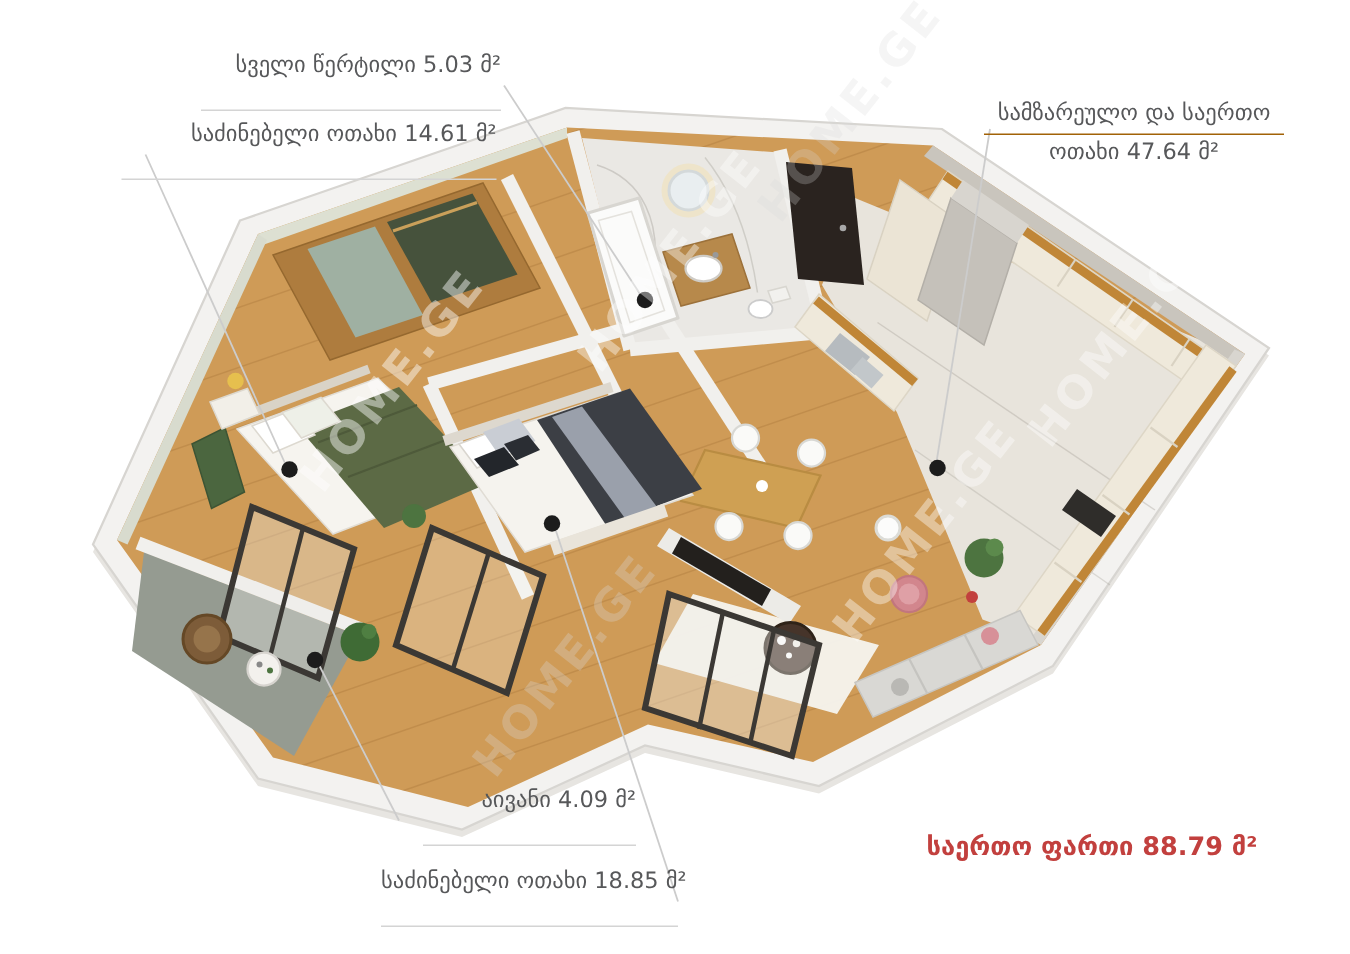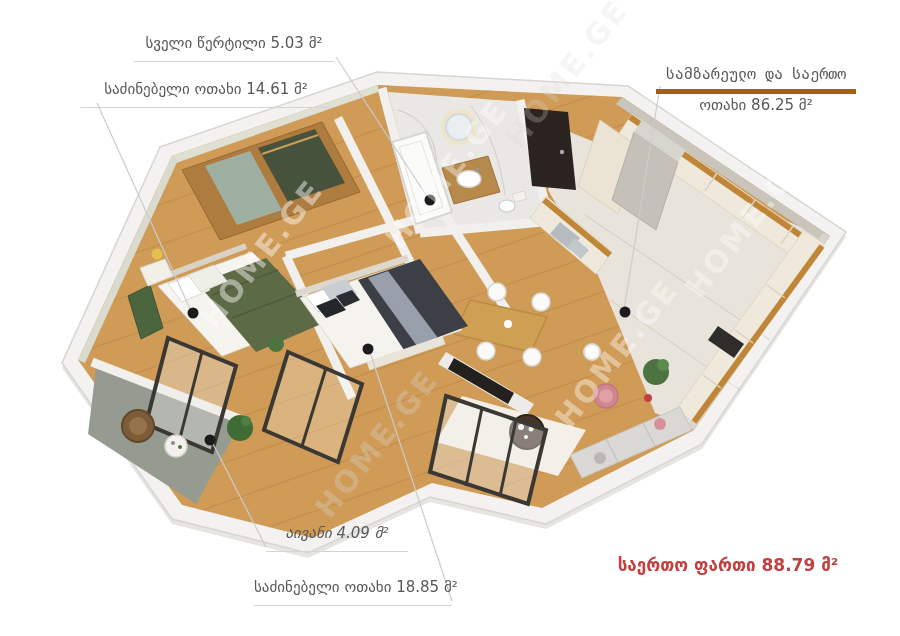--- a/index.html
+++ b/index.html
@@ -2,25 +2,25 @@
 <html><head>
 <meta charset="utf-8">
 <style>
   html,body{margin:0;padding:0;background:#ffffff;}
   .stage{
     position:relative;width:900px;height:636px;background:#ffffff;overflow:hidden;
     font-family:"DejaVu Sans",sans-serif;
   }
   .plan-svg{position:absolute;left:0;top:0;width:900px;height:636px;}
   .room-label{
-    position:absolute;text-align:center;color:#57585a;font-size:15px;line-height:1.32;
-    padding-bottom:7px;border-bottom:1px solid #d4d4d4;white-space:nowrap;
+    position:absolute;text-align:right;color:#57585a;font-size:15px;line-height:1.32;
+    padding-bottom:19px;border-bottom:1px solid #d4d4d4;white-space:nowrap;
   }
   .kitchen-label{position:absolute;text-align:center;color:#57585a;font-size:15px;line-height:1.32;white-space:nowrap;}
-  .kitchen-label .l1{border-bottom:5px solid #a16207;padding-bottom:3px;font-family:Liberation Mono, monospace;}
+  .kitchen-label .l1{border-bottom:1px solid #a16207;padding-bottom:3px;}
   .kitchen-label .l2{padding-top:2px;}
   .total-label{
     position:absolute;text-align:center;color:#c2403e;font-size:17px;font-weight:bold;white-space:nowrap;
   }
 </style>
 </head>
 <body>
 
 <div class="stage">
 
@@ -260,21 +260,21 @@
       <text transform="translate(520,150) rotate(-52)" fill="#d9d9d9" opacity="0.25">HOME.GE</text>
     </g>
   </svg>
 
   <div class="room-label" style="left:134px;top:34px;width:200px;">სველი წერტილი 5.03 მ²</div>
 
   <div class="room-label" style="left:81px;top:80px;width:250px;">საძინებელი ოთახი 14.61 მ²</div>
 
   <div class="kitchen-label" style="left:656px;top:66px;width:200px;">
     <div class="l1">სამზარეულო და საერთო</div>
-    <div class="l2">ოთახი 86.25 მ²</div>
+    <div class="l2">ოთახი 47.64 მ²</div>
   </div>
 
-  <div class="room-label" style="left:266px;top:524px;width:142px;font-style:italic;">აივანი 4.09 მ²</div>
+  <div class="room-label" style="left:282px;top:524px;width:142px;">აივანი 4.09 მ²</div>
 
   <div class="room-label" style="left:254px;top:578px;width:198px;">საძინებელი ოთახი 18.85 მ²</div>
 
   <div class="total-label" style="left:608px;top:536px;width:240px;margin-top:19px;">საერთო ფართი 88.79 მ²</div>
 </div>
 
 </body></html>

